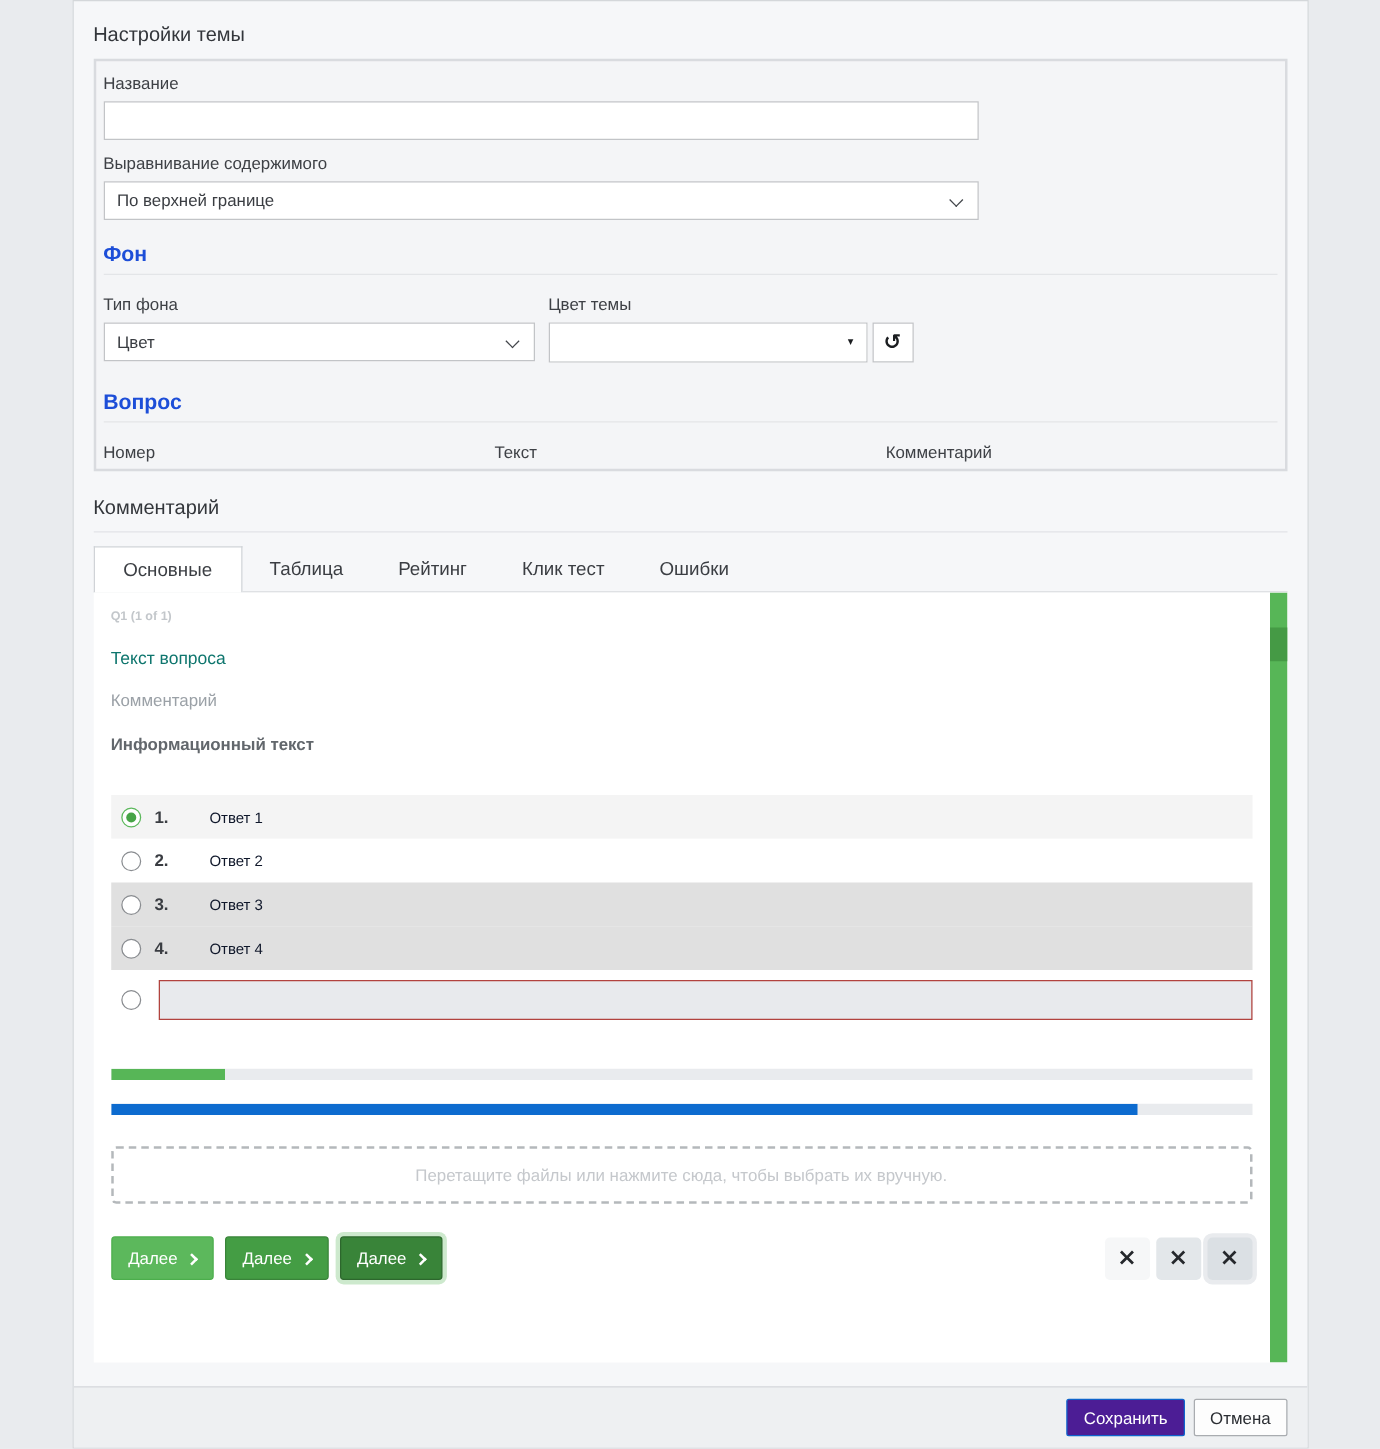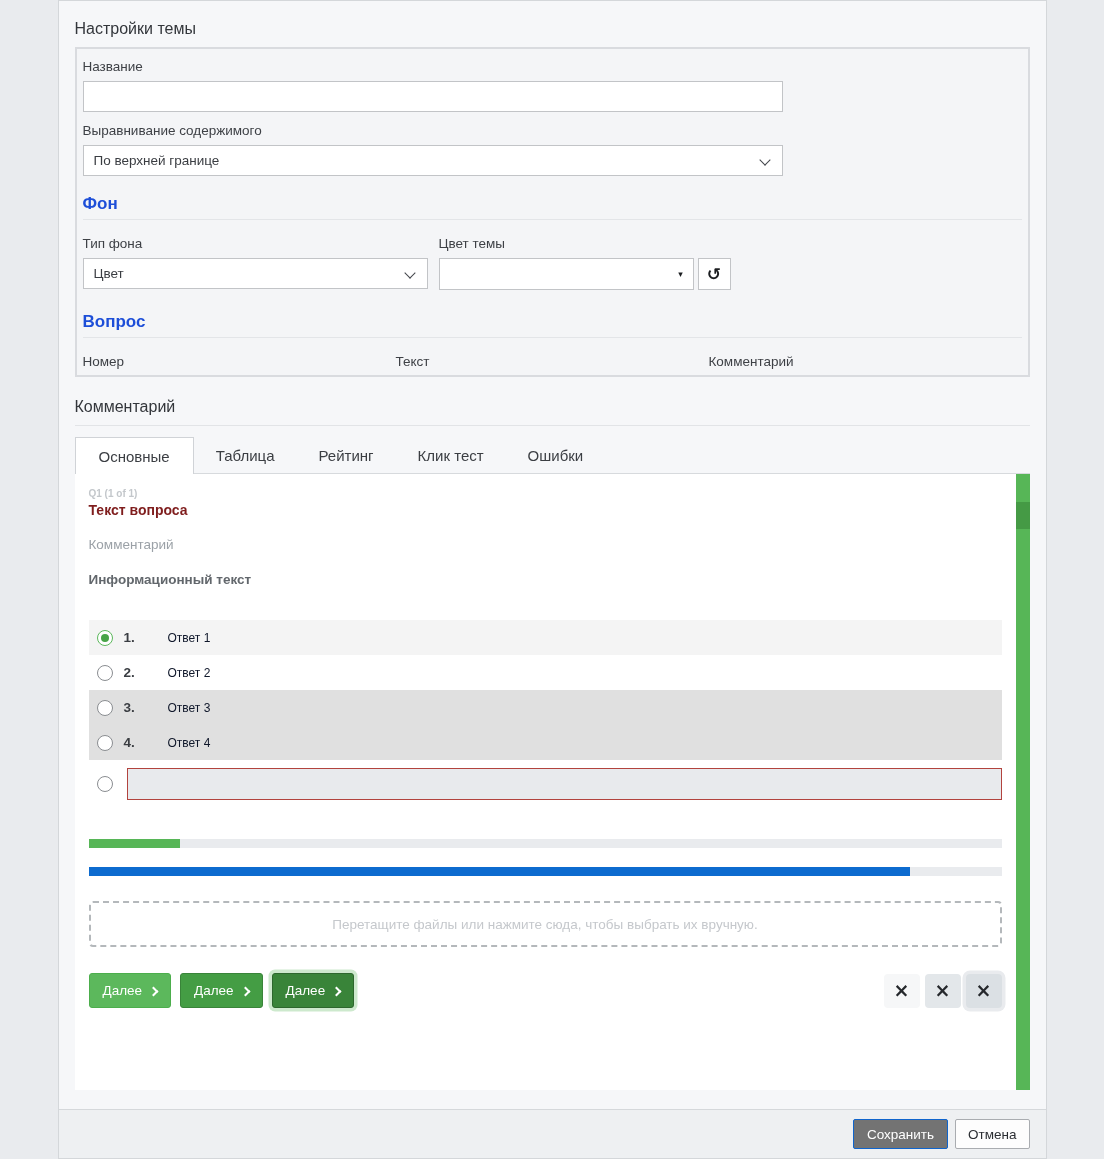--- a/index.html
+++ b/index.html
@@ -70,21 +70,21 @@
   .preview-body {
     position:relative; margin:0 16px; height:616px; background:#fff;
     padding:0 28px 0 14px; overflow:hidden;
   }
   .scrollbar-track {
     position:absolute; top:0; right:0; bottom:0; width:14px; background:#57b657;
   }
   .scrollbar-thumb { position:absolute; top:28px; left:0; width:100%; height:27px; background:#459a45; }
 
   .q-header { padding-top:14px; font-size:10px; font-weight:700; color:#c3c7cb; }
-  .q-text { margin-top:3px; font-size:14px; font-weight:700; color:#7f1d1d; }
+  .q-text { margin-top:19px; font-size:14px; font-weight:400; color:#0f766e; }
   .q-comment { margin-top:19px; font-size:13.5px; color:#9ba1a7; }
   .q-info { margin-top:20px; font-size:13.5px; font-weight:700; color:#62676c; }
 
   .answers { margin-top:33px; }
   .answer-row { display:flex; align-items:center; height:35px; padding-left:8px; }
   .radio {
     width:16px; height:16px; border-radius:50%; background:#fff;
     border:1px solid #8a8d91; flex:0 0 auto; position:relative; cursor:pointer;
   }
   .radio.selected { border:1.5px solid #5cb85c; }
@@ -319,17 +319,17 @@
       </div>
       <div class="x-group">
         <button class="btn-x" style="background-color: rgb(246, 247, 248);">×</button>
         <button class="btn-x" style="background-color: rgb(227, 231, 234);">×</button>
         <button class="btn-x btn-x-3" style="background-color: rgb(219, 224, 228);">×</button>
       </div>
     </div>
   </div>
 
   <div class="footer">
-    <button class="btn-save" style="background-color: #737373;">Сохранить</button>
+    <button class="btn-save" style="background-color: #4c1d95;">Сохранить</button>
     <button class="btn-cancel">Отмена</button>
   </div>
 
 </div>
 
 </body></html>

